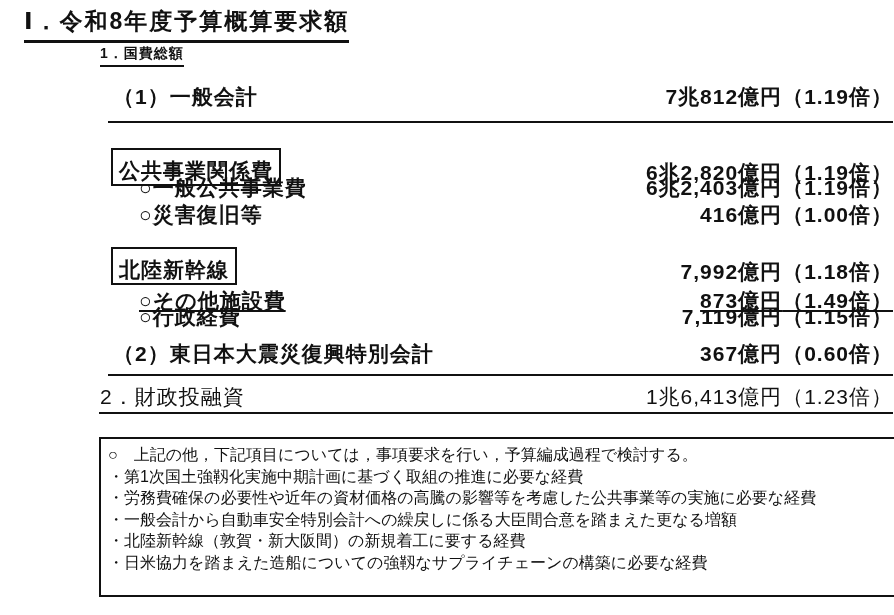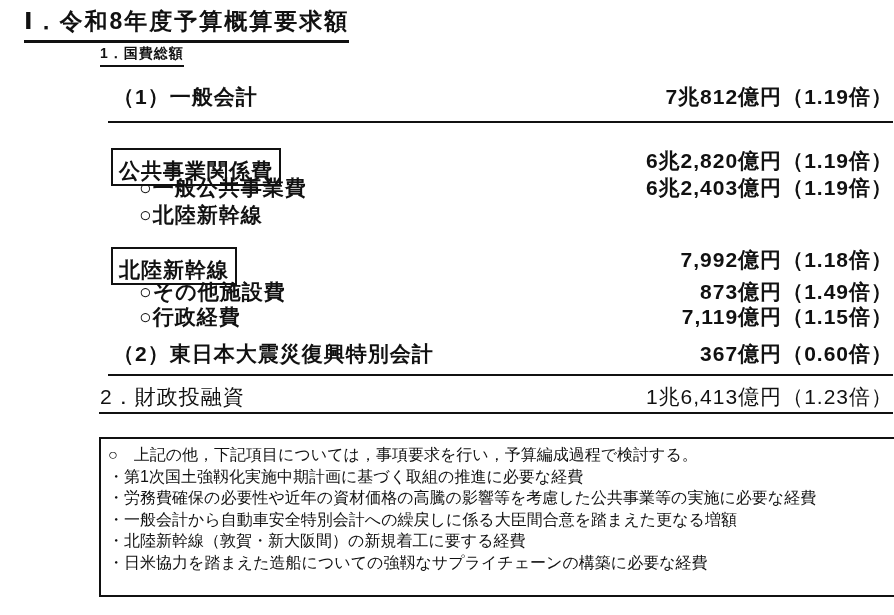--- a/index.html
+++ b/index.html
@@ -31,33 +31,33 @@
     position: absolute; left: 84px; top: 45px;
     font-size: 14px; font-weight: 700; letter-spacing: 1px;
     border-bottom: 2px solid #111111;
     padding-bottom: 2px;
     white-space: nowrap;
   }
 
   
   .row {
     position: absolute; right: 17px;
-    display: flex; justify-content: space-between; align-items: flex-start;
+    display: flex; justify-content: space-between; align-items: flex-end;
     font-size: 21px; font-weight: 600; letter-spacing: 1px;
     line-height: 26px; white-space: nowrap;
   }
   .row .value { white-space: nowrap; }
   .row .amt, .row .ratio { display: inline; }
 
   .r1 { left: 97px;  top: 84px; }
   .r2 { left: 95px;  top: 148px; }
   .r3 { left: 123px; top: 175px; }
   .r4 { left: 123px; top: 202px; }
   .r5 { left: 95px;  top: 247px; }
-  .r6 { left: 123px; top: 279px; }
+  .r6 { left: 123px; top: 288px; text-decoration: underline; }
   .r7 { left: 123px; top: 304px; }
   .r8 { left: 97px;  top: 341px; }
   .r9 { left: 84px;  top: 384px; font-weight: 400; }
 
   
   .boxed {
     border: 2px solid #111111;
     padding: 10px 6px 2px 6px;
     line-height: 22px;
     display: inline-block;
@@ -101,21 +101,22 @@
     <span class="label boxed">公共事業関係費</span>
     <span class="value"><span class="amt">6兆2,820億円</span><span class="ratio">（1.19倍）</span></span>
   </div>
 
   <div class="row r3">
     <span class="label">○一般公共事業費</span>
     <span class="value"><span class="amt">6兆2,403億円</span><span class="ratio">（1.19倍）</span></span>
   </div>
 
   <div class="row r4">
-    <span class="label">○北陸新幹線</span>
+    <span class="label">○災害復旧等</span>
+    <span class="value"><span class="amt">416億円</span><span class="ratio">（1.00倍）</span></span>
   </div>
 
   <div class="row r5">
     <span class="label boxed">北陸新幹線</span>
     <span class="value"><span class="amt">7,992億円</span><span class="ratio">（1.18倍）</span></span>
   </div>
 
   <div class="row r6">
     <span class="label">○その他施設費</span>
     <span class="value"><span class="amt">873億円</span><span class="ratio">（1.49倍）</span></span>

